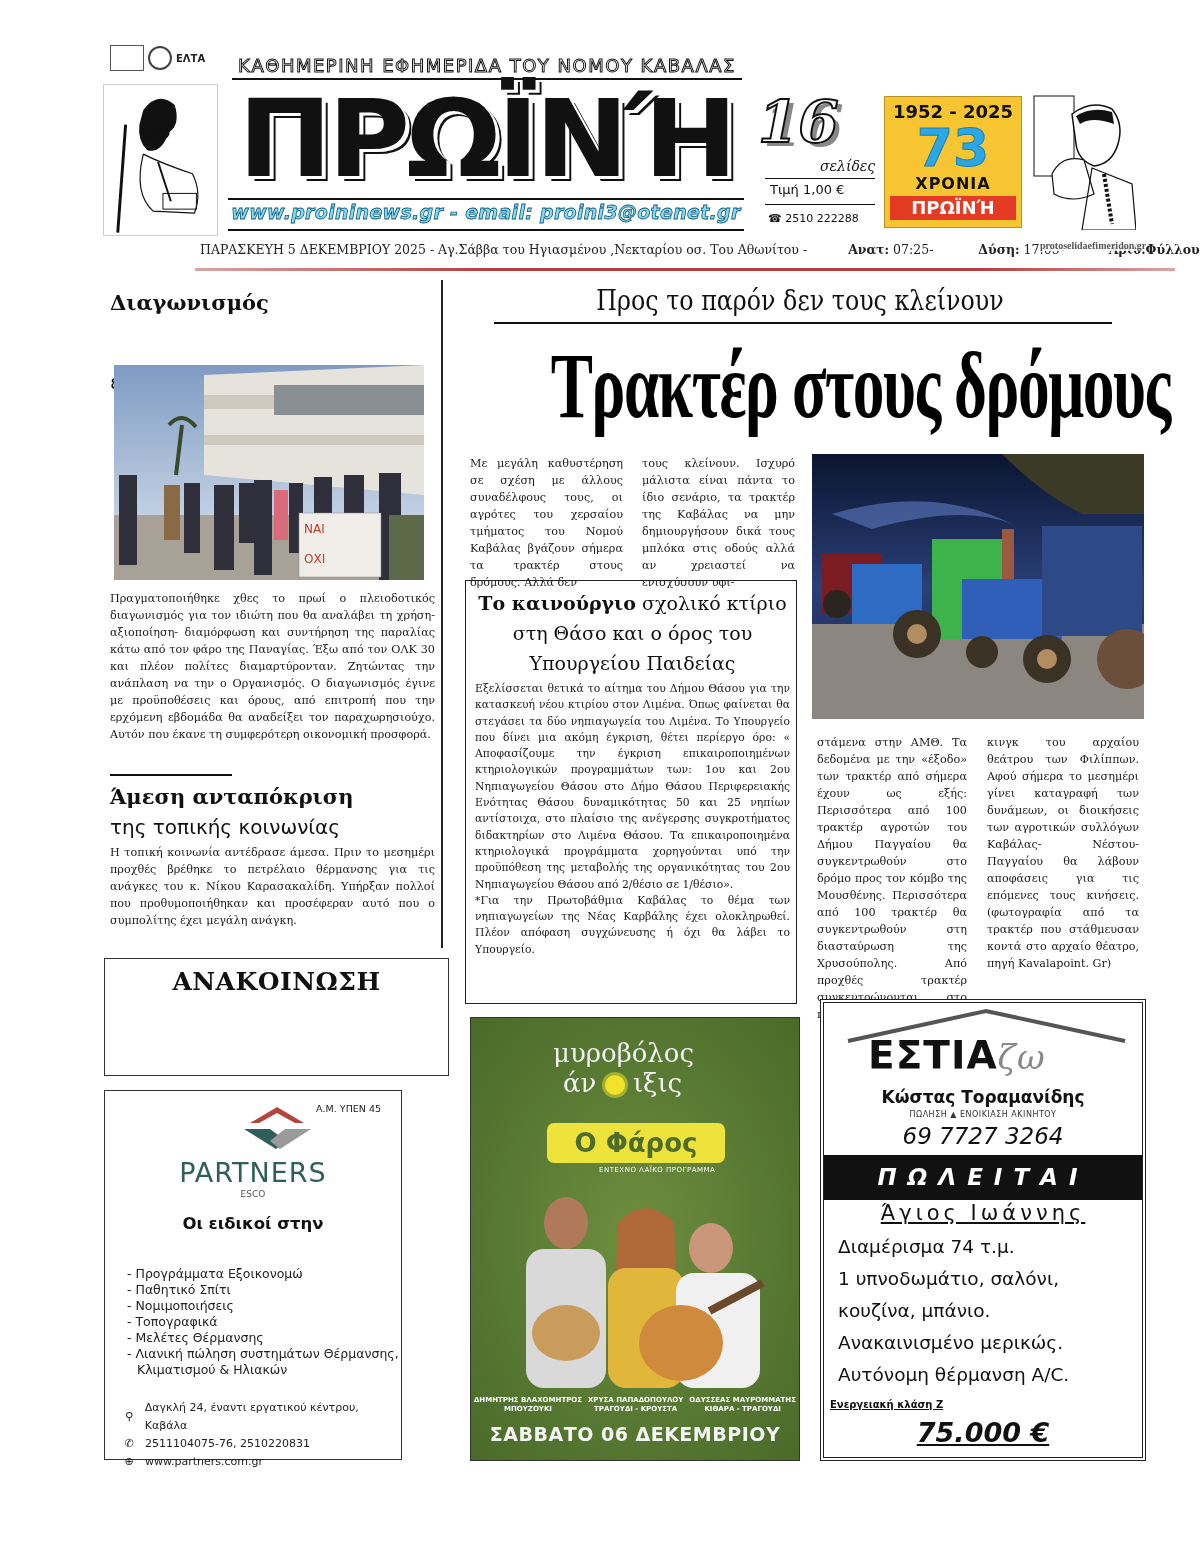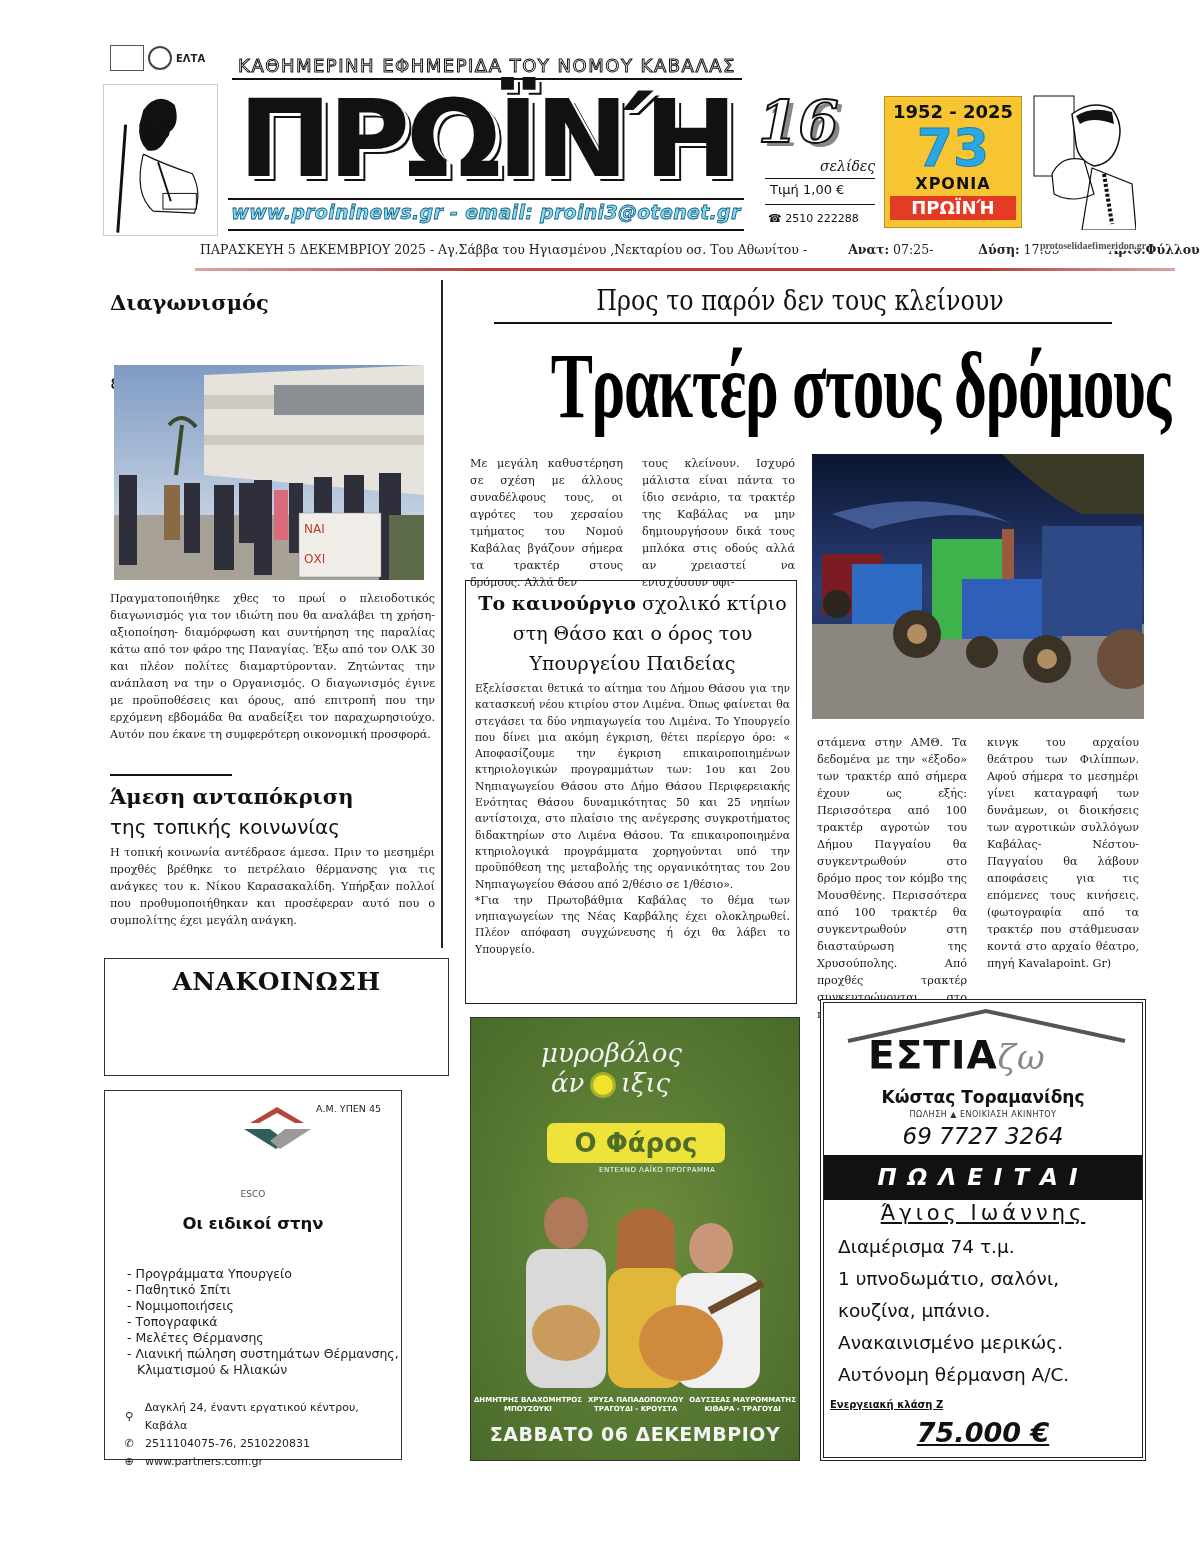--- a/index.html
+++ b/index.html
@@ -89,21 +89,21 @@
   .partners .brand { position: absolute; left: 0; width: 100%; top: 66px; text-align: center; font-size: 27px; color: #2f5f5a; letter-spacing: 1px; }
   .partners .esco { position: absolute; left: 0; width: 100%; top: 98px; text-align: center; font-size: 9px; color: #555; }
   .partners .slogan { position: absolute; left: 0; width: 100%; top: 121px; text-align: center; font-size: 16.5px; font-weight: bold; color: #111; line-height: 23px; }
   .partners ul { position: absolute; left: 22px; top: 175px; list-style: none; font-size: 12.5px; line-height: 16px; color: #222; }
   .partners .contact { position: absolute; left: 18px; top: 308px; font-size: 11px; line-height: 18px; color: #222; }
   .partners .contact .row { display: flex; gap: 10px; align-items: center; }
   .partners .contact .ic { width: 12px; text-align: center; font-size: 11px; }
 
   
   .music { left: 470px; top: 1017px; width: 330px; height: 444px; border: 1.5px solid #333; background: radial-gradient(ellipse at center, #6e8e3e 0%, #577832 60%, #4a6a2a 100%); overflow: hidden; font-family: "DejaVu Sans", sans-serif; }
-  .music .script { position: absolute; left: 70px; top: 20px; font-family: "DejaVu Serif", serif; font-style: italic; font-size: 26px; color: #f3f3f3; line-height: 30px; }
+  .music .script { position: absolute; left: 82px; top: 20px; font-family: "DejaVu Serif", serif; font-size: 26px; color: #f3f3f3; line-height: 30px; }
   .music .script .l2 { display: block; margin-left: 10px; }
   .music .flower { display: inline-block; width: 20px; height: 20px; border-radius: 50%; background: #f1e22a; vertical-align: middle; box-shadow: 0 0 0 3px rgba(241,226,42,0.5); }
   .music .venue { position: absolute; left: 76px; top: 105px; width: 178px; height: 40px; background: #eee33b; border-radius: 7px; text-align: center; font-size: 26px; font-weight: bold; color: #4e6d2a; line-height: 40px; }
   .music .genre { position: absolute; left: 128px; top: 148px; font-size: 7px; color: #fff; letter-spacing: 0.5px; }
   .music .photo { position: absolute; left: 25px; top: 165px; width: 280px; height: 205px; }
   .music .names { position: absolute; left: 0; width: 100%; top: 378px; display: flex; justify-content: space-around; font-size: 7px; color: #fff; text-align: center; line-height: 9px; font-weight: bold; }
   .music .date { position: absolute; left: 0; width: 100%; top: 405px; text-align: center; font-size: 19px; font-weight: bold; color: #f5f5f5; letter-spacing: 0.5px; }
 
   
   .estate { left: 820px; top: 999px; width: 326px; height: 462px; border: 4px double #222; background: #fff; font-family: "DejaVu Sans", sans-serif; overflow: hidden; }
@@ -277,26 +277,27 @@
   <div class="t">ΑΝΑΚΟΙΝΩΣΗ</div>
 </div>
 
 <div class="abs partners">
   <div class="am">Α.Μ. ΥΠΕΝ 45</div>
   <svg class="logo-ic" viewBox="0 0 75 52">
     <polygon points="10,18 37,2 64,18 55,18 37,8 19,18" fill="#b5443a"></polygon>
     <path d="M4 24 L30 24 L46 36 L36 44 Z" fill="#2f5f5a"></path>
     <path d="M71 24 L45 24 L30 36 L40 44 Z" fill="#9a9a9a"></path>
   </svg>
+  <div class="brand">PARTNERS</div>
   <div class="esco">ESCO</div>
   <div class="slogan">
     <div>Οι ειδικοί στην</div>
   </div>
   <ul>
-    <li>- Προγράμματα Υπουργείο</li>
+    <li>- Προγράμματα Εξοικονομώ</li>
     <li>- Παθητικό Σπίτι</li>
     <li>- Νομιμοποιήσεις</li>
     <li>- Τοπογραφικά</li>
     <li>- Μελέτες Θέρμανσης</li>
     <li>- Λιανική πώληση συστημάτων Θέρμανσης,</li>
     <li style="padding-left:10px">  Κλιματισμού &amp; Ηλιακών</li>
   </ul>
   <div class="contact">
     <div class="row">
         <span class="ic">⚲</span>

